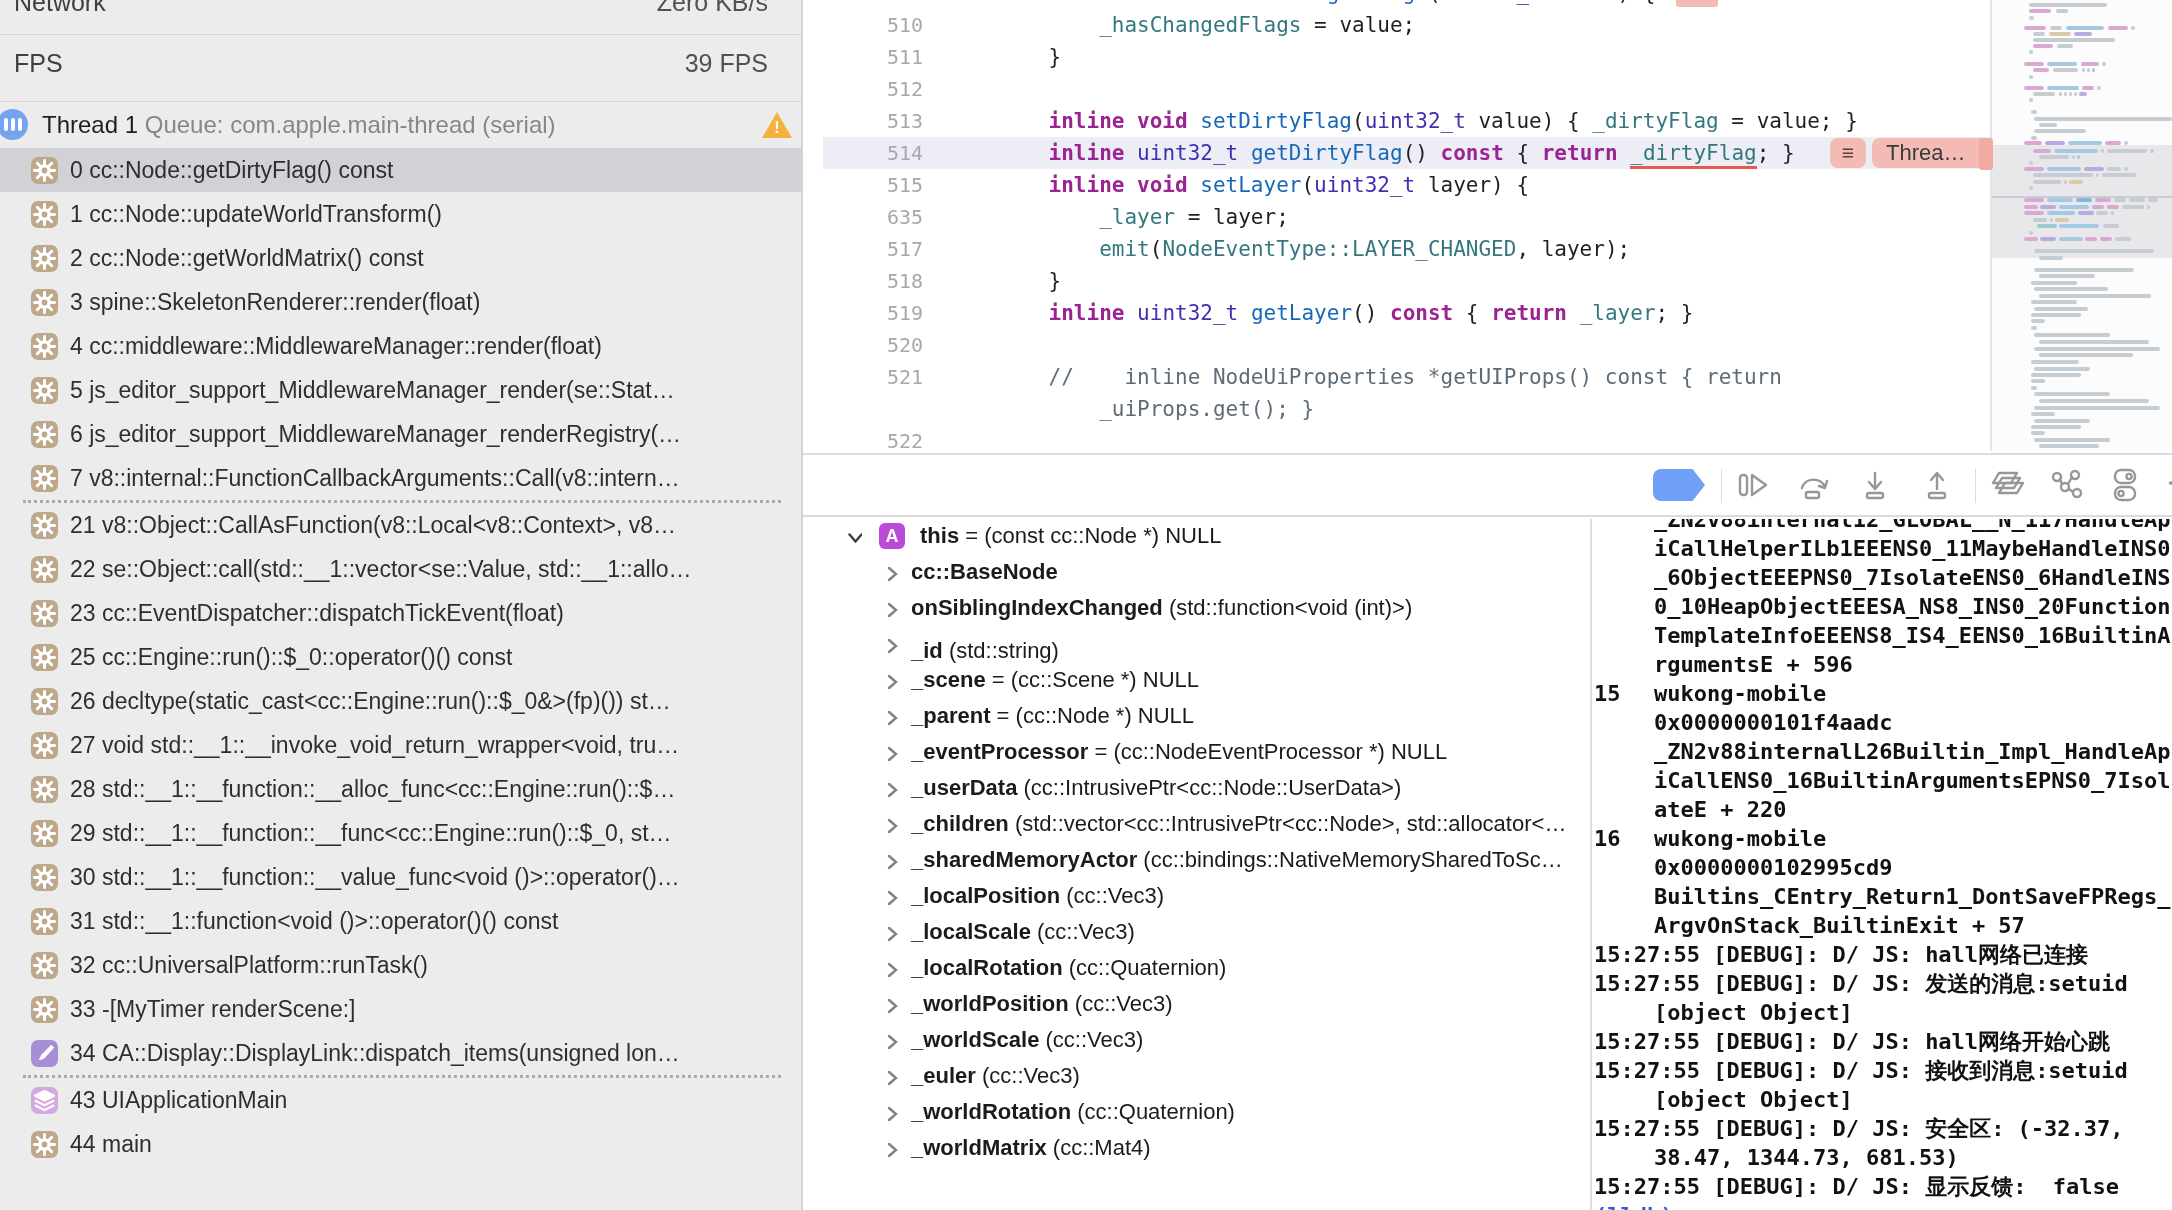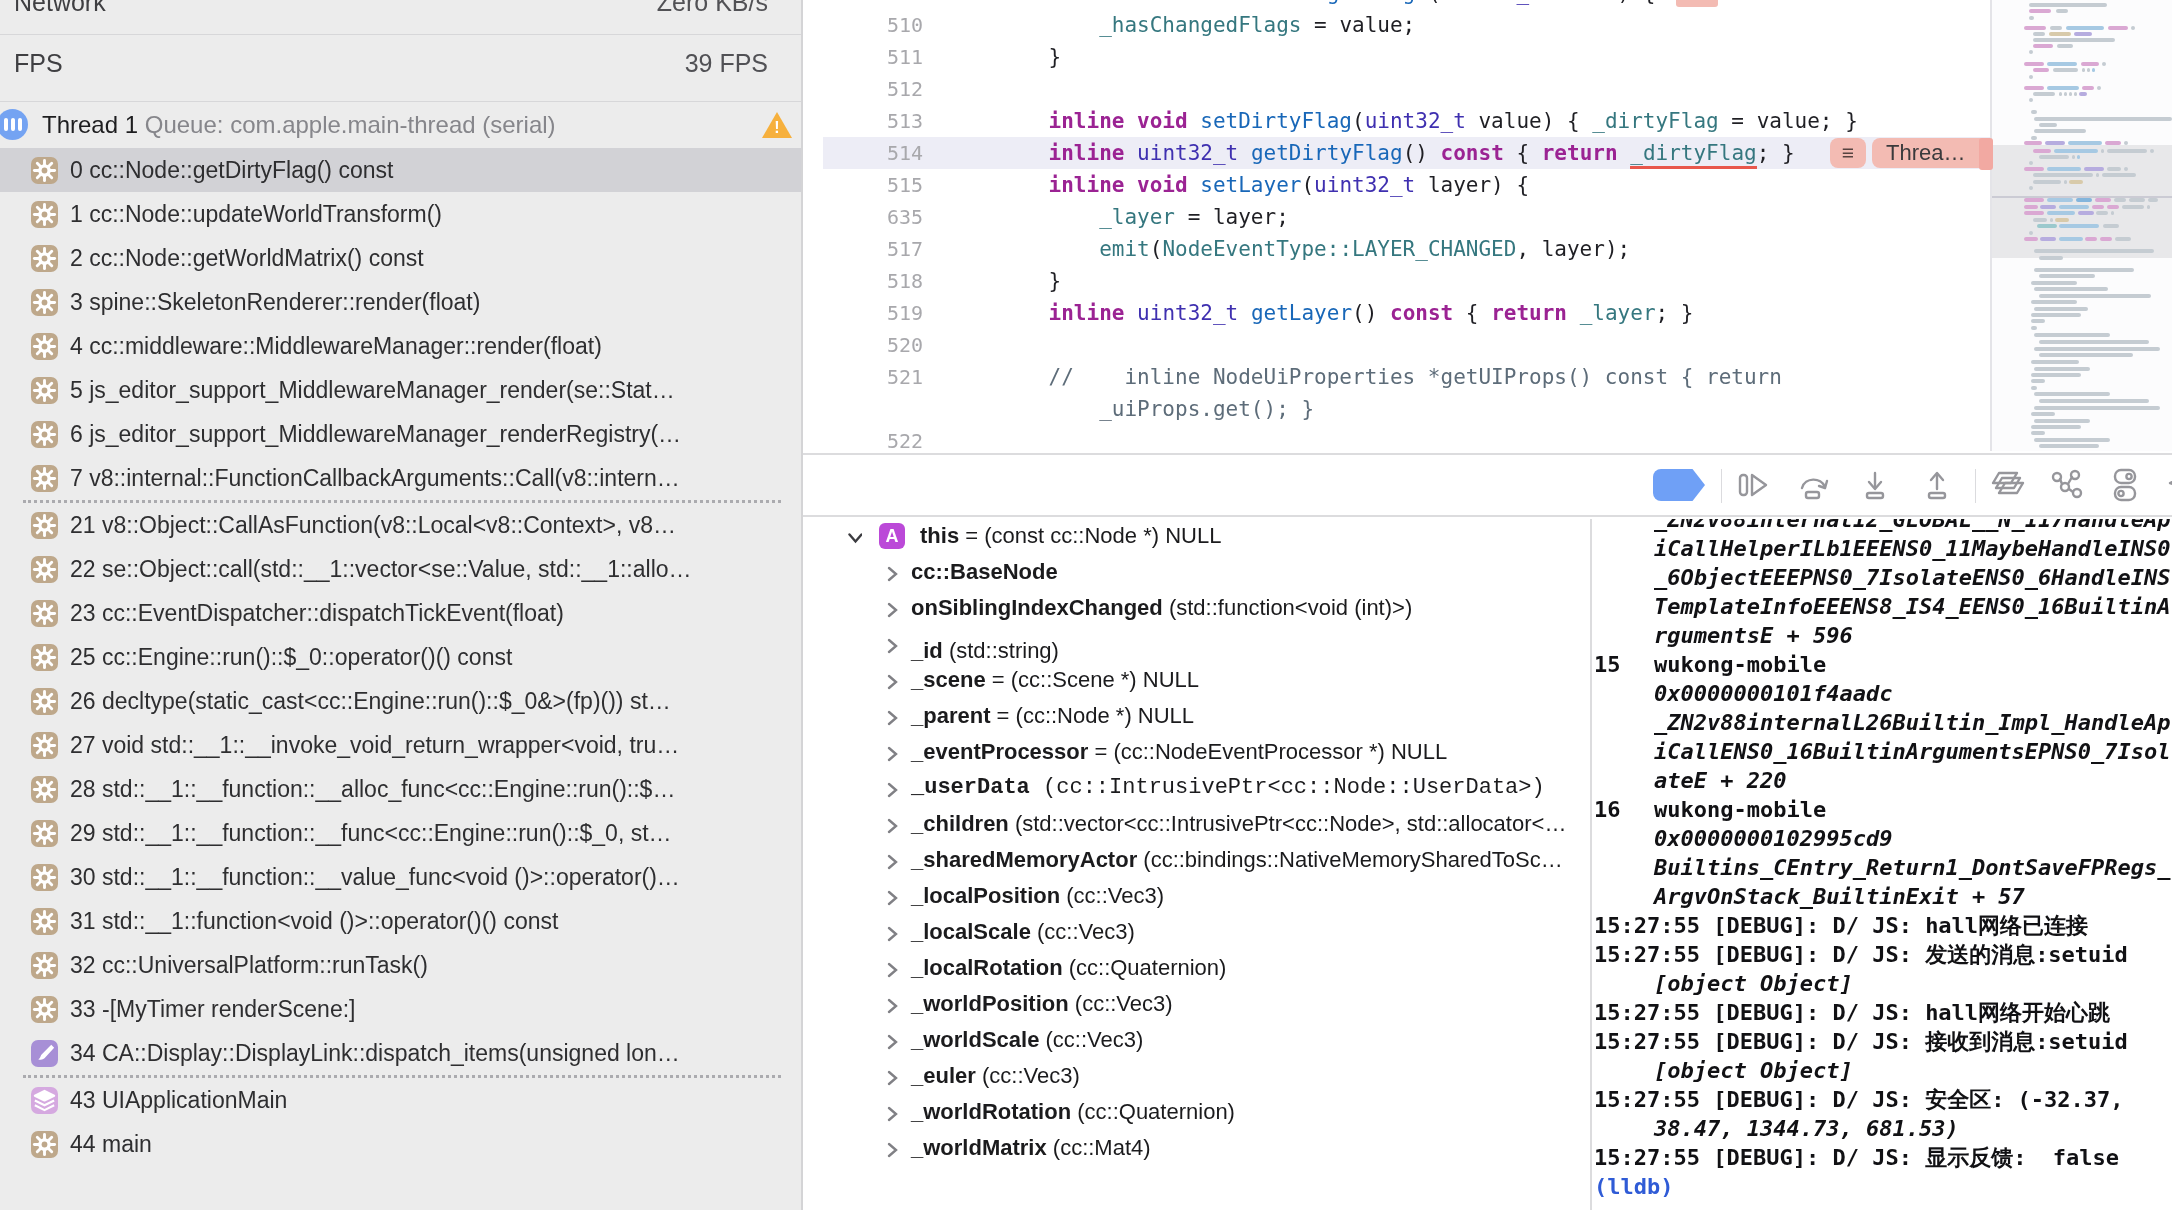--- a/index.html
+++ b/index.html
@@ -67,21 +67,21 @@
   .vrow .vname{font-weight:700;}
   .vrow .vrest{font-weight:400;}
   .vtext{position:absolute;top:4px;}
   .vbadge{position:absolute;left:76px;top:4px;width:26px;height:26px;border-radius:6px;background:#BB49D8;color:#fff;
           font-weight:700;font-size:18px;display:flex;align-items:center;justify-content:center;}
 
   
   .console{position:absolute;left:1590px;top:519px;width:582px;height:691px;background:#fff;border-left:2px solid #DCDCDE;box-sizing:border-box;overflow:hidden;}
   .conwrap{position:absolute;left:2px;top:-14px;right:0;}
   .crow{position:relative;line-height:29px;font-family:"DejaVu Sans Mono",monospace;font-size:22px;font-weight:700;color:#111114;white-space:pre;}
-  .crow.ind{padding-left:60px;font-style:italic;}
+  .crow.ind{padding-left:60px;}
   .cgut{position:absolute;left:0;top:0;}
   .cg-text{padding-left:60px;display:inline-block;}
   .crow .prompt{color:#2F5BD6;}
 </style>
 </head>
 <body>
 
 <div class="app">
 
   <div class="sidebar">
@@ -711,21 +711,21 @@
       <div class="vrow">
         <span class="vchev" style="left: 82px;"><svg width="14" height="18">
             <path d="M4 3 L11 9 L4 15" stroke="#808085" stroke-width="2.4" fill="none" stroke-linecap="round"></path>
           </svg></span>
         <span class="vtext" style="left: 108px;"><span class="vname">_eventProcessor</span><span class="vrest"> = (cc::NodeEventProcessor *) NULL</span></span>
       </div>
       <div class="vrow">
         <span class="vchev" style="left: 82px;"><svg width="14" height="18">
             <path d="M4 3 L11 9 L4 15" stroke="#808085" stroke-width="2.4" fill="none" stroke-linecap="round"></path>
           </svg></span>
-        <span class="vtext" style="left: 108px; font-family: Liberation Mono, monospace;"><span class="vname">_userData</span><span class="vrest"> (cc::IntrusivePtr&lt;cc::Node::UserData&gt;)</span></span>
+        <span class="vtext" style="left: 108px;"><span class="vname">_userData</span><span class="vrest"> (cc::IntrusivePtr&lt;cc::Node::UserData&gt;)</span></span>
       </div>
       <div class="vrow">
         <span class="vchev" style="left: 82px;"><svg width="14" height="18">
             <path d="M4 3 L11 9 L4 15" stroke="#808085" stroke-width="2.4" fill="none" stroke-linecap="round"></path>
           </svg></span>
         <span class="vtext" style="left: 108px;"><span class="vname">_children</span><span class="vrest"> (std::vector&lt;cc::IntrusivePtr&lt;cc::Node&gt;, std::allocator&lt;…</span></span>
       </div>
       <div class="vrow">
         <span class="vchev" style="left: 82px;"><svg width="14" height="18">
             <path d="M4 3 L11 9 L4 15" stroke="#808085" stroke-width="2.4" fill="none" stroke-linecap="round"></path>
@@ -783,20 +783,21 @@
       <div class="vrow">
         <span class="vtext" style="left: 108px; margin-top: 40px;"><span class="vname">_eventMask</span><span class="vrest"> (uint32_t)</span></span>
       </div>
     </div>
 
   <div class="console">
     <div class="conwrap">
         <div class="crow ind"><span>_ZN2v88internal12_GLOBAL__N_117HandleAp</span></div>
         <div class="crow ind"><span>iCallHelperILb1EEENS0_11MaybeHandleINS0</span></div>
         <div class="crow ind"><span>_6ObjectEEEPNS0_7IsolateENS0_6HandleINS</span></div>
+        <div class="crow ind"><span>0_10HeapObjectEEESA_NS8_INS0_20Function</span></div>
         <div class="crow ind"><span>TemplateInfoEEENS8_IS4_EENS0_16BuiltinA</span></div>
         <div class="crow ind"><span>rgumentsE + 596</span></div>
         <div class="crow"><span class="cgut">15</span><span class="cg-text">wukong-mobile</span></div>
         <div class="crow ind"><span>0x0000000101f4aadc</span></div>
         <div class="crow ind"><span>_ZN2v88internalL26Builtin_Impl_HandleAp</span></div>
         <div class="crow ind"><span>iCallENS0_16BuiltinArgumentsEPNS0_7Isol</span></div>
         <div class="crow ind"><span>ateE + 220</span></div>
         <div class="crow"><span class="cgut">16</span><span class="cg-text">wukong-mobile</span></div>
         <div class="crow ind"><span>0x0000000102995cd9</span></div>
         <div class="crow ind"><span>Builtins_CEntry_Return1_DontSaveFPRegs_</span></div>

